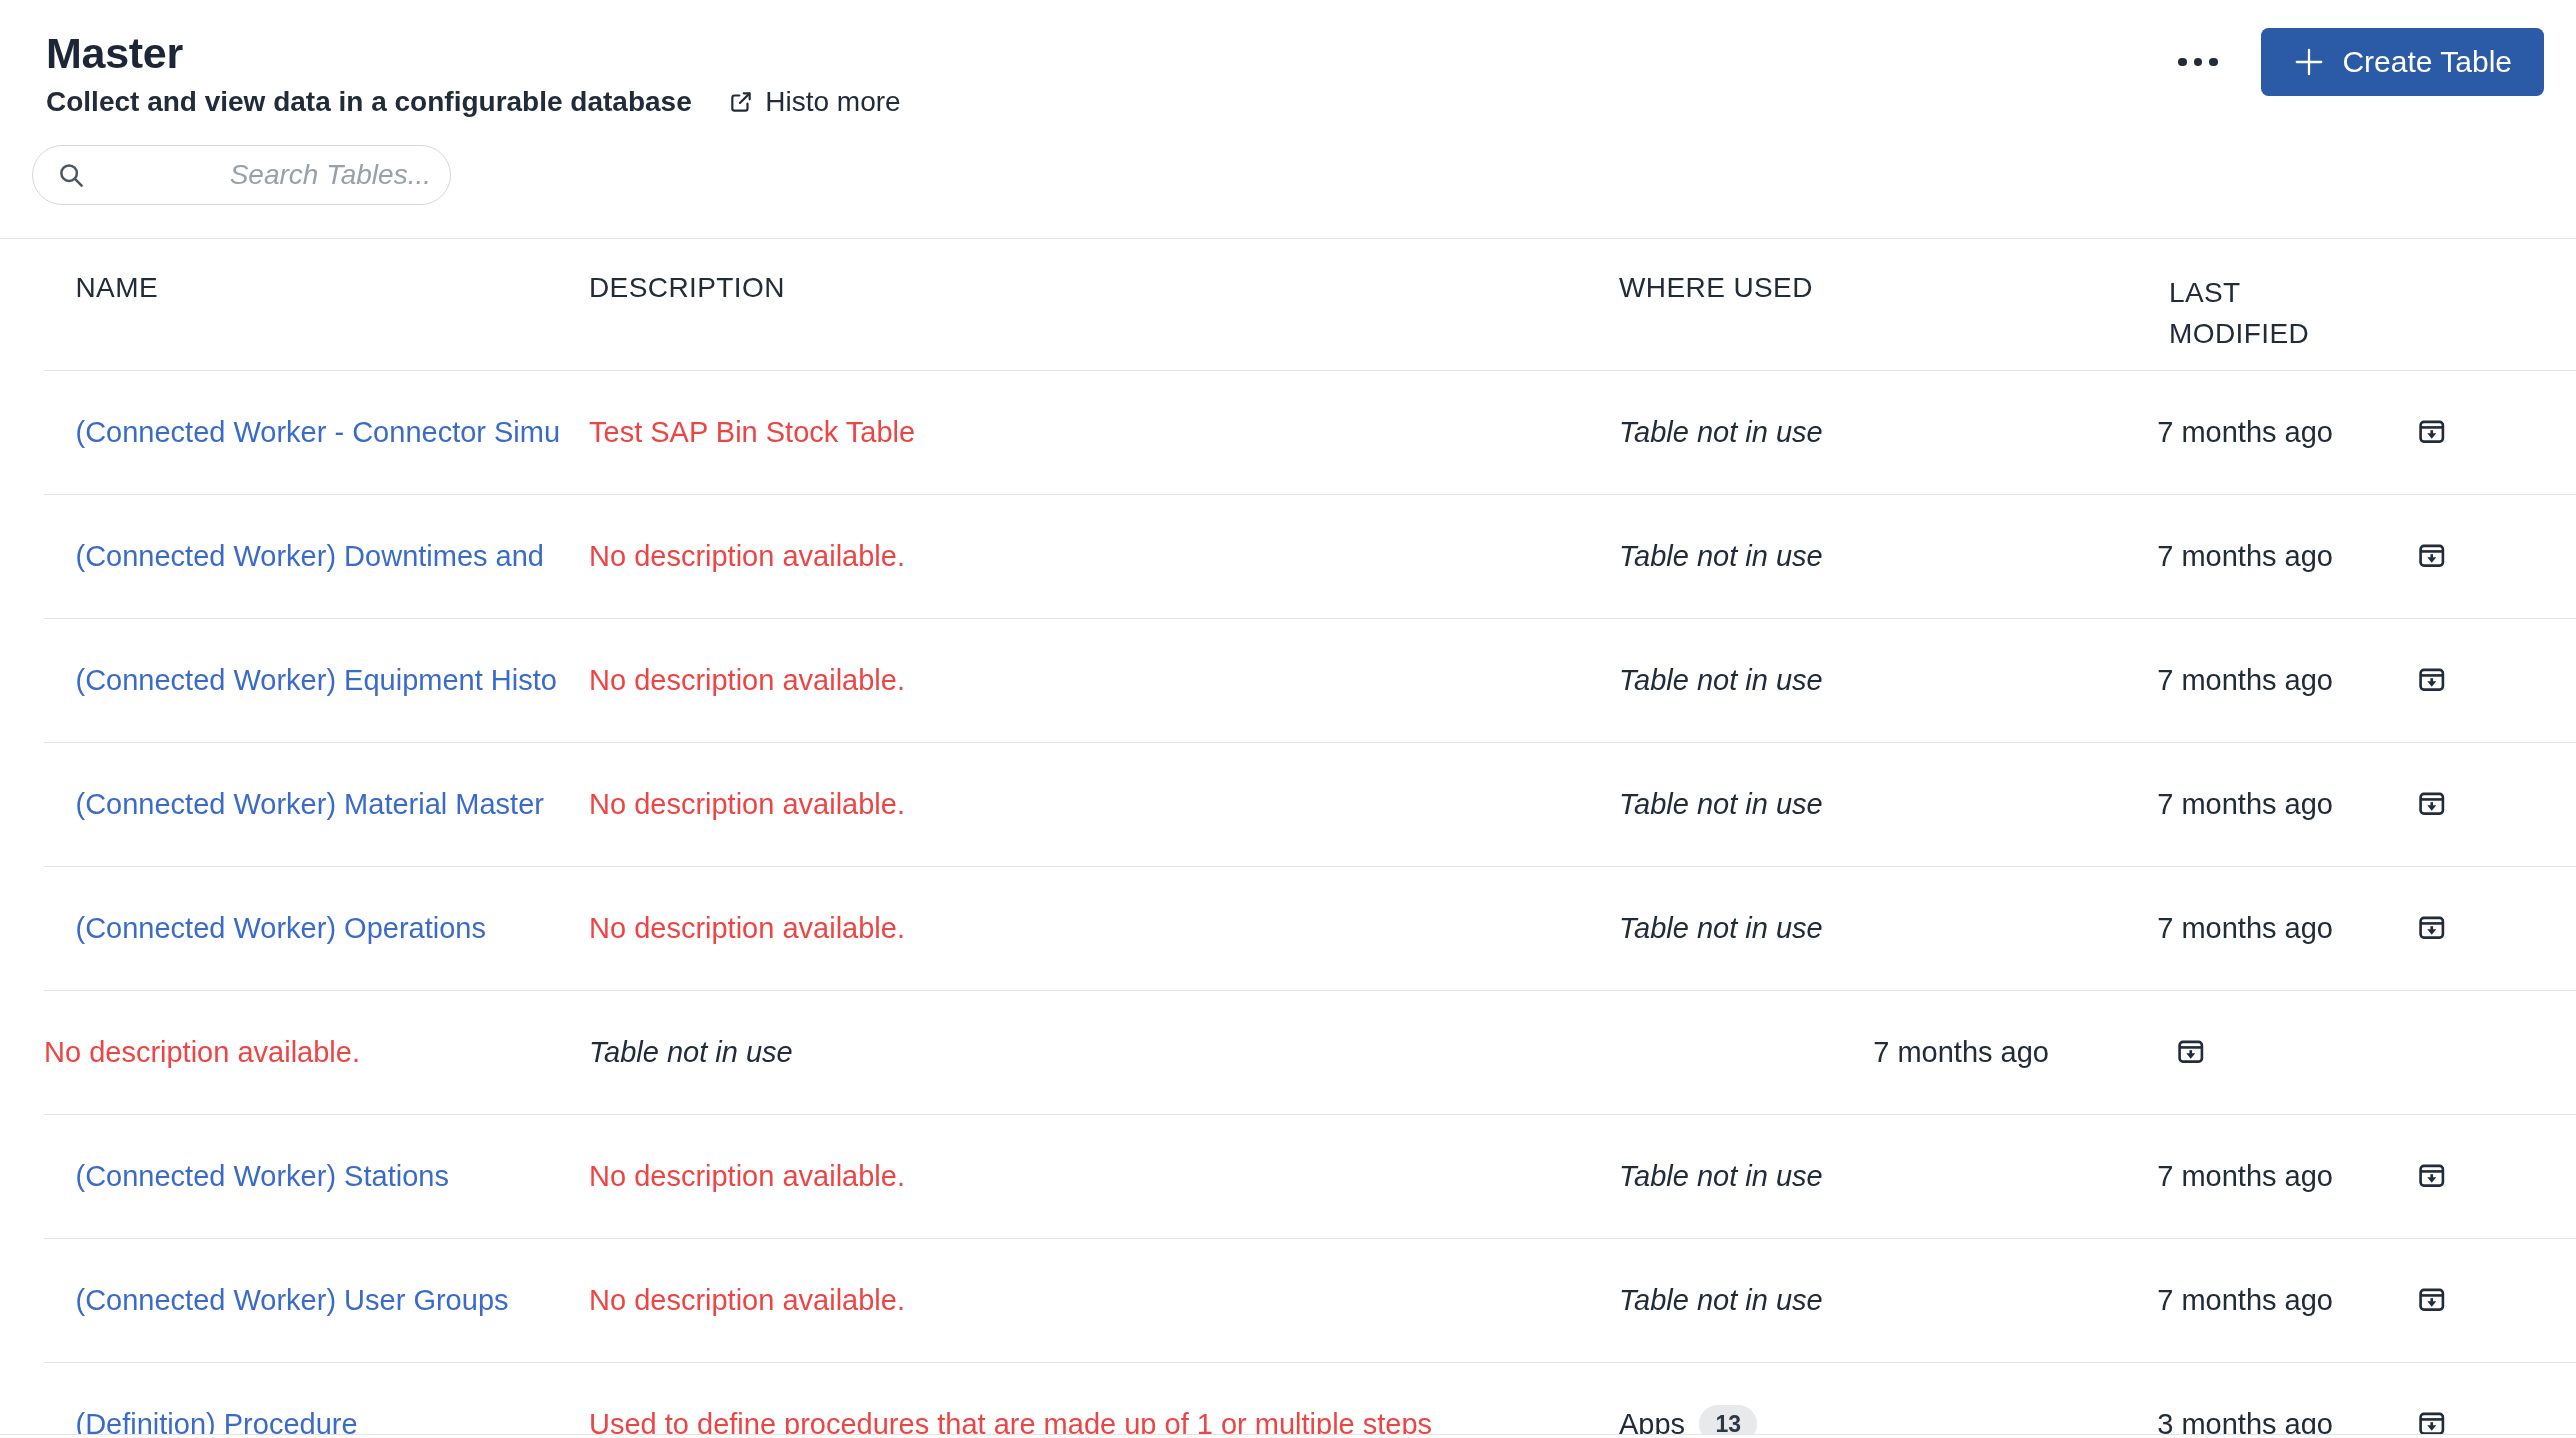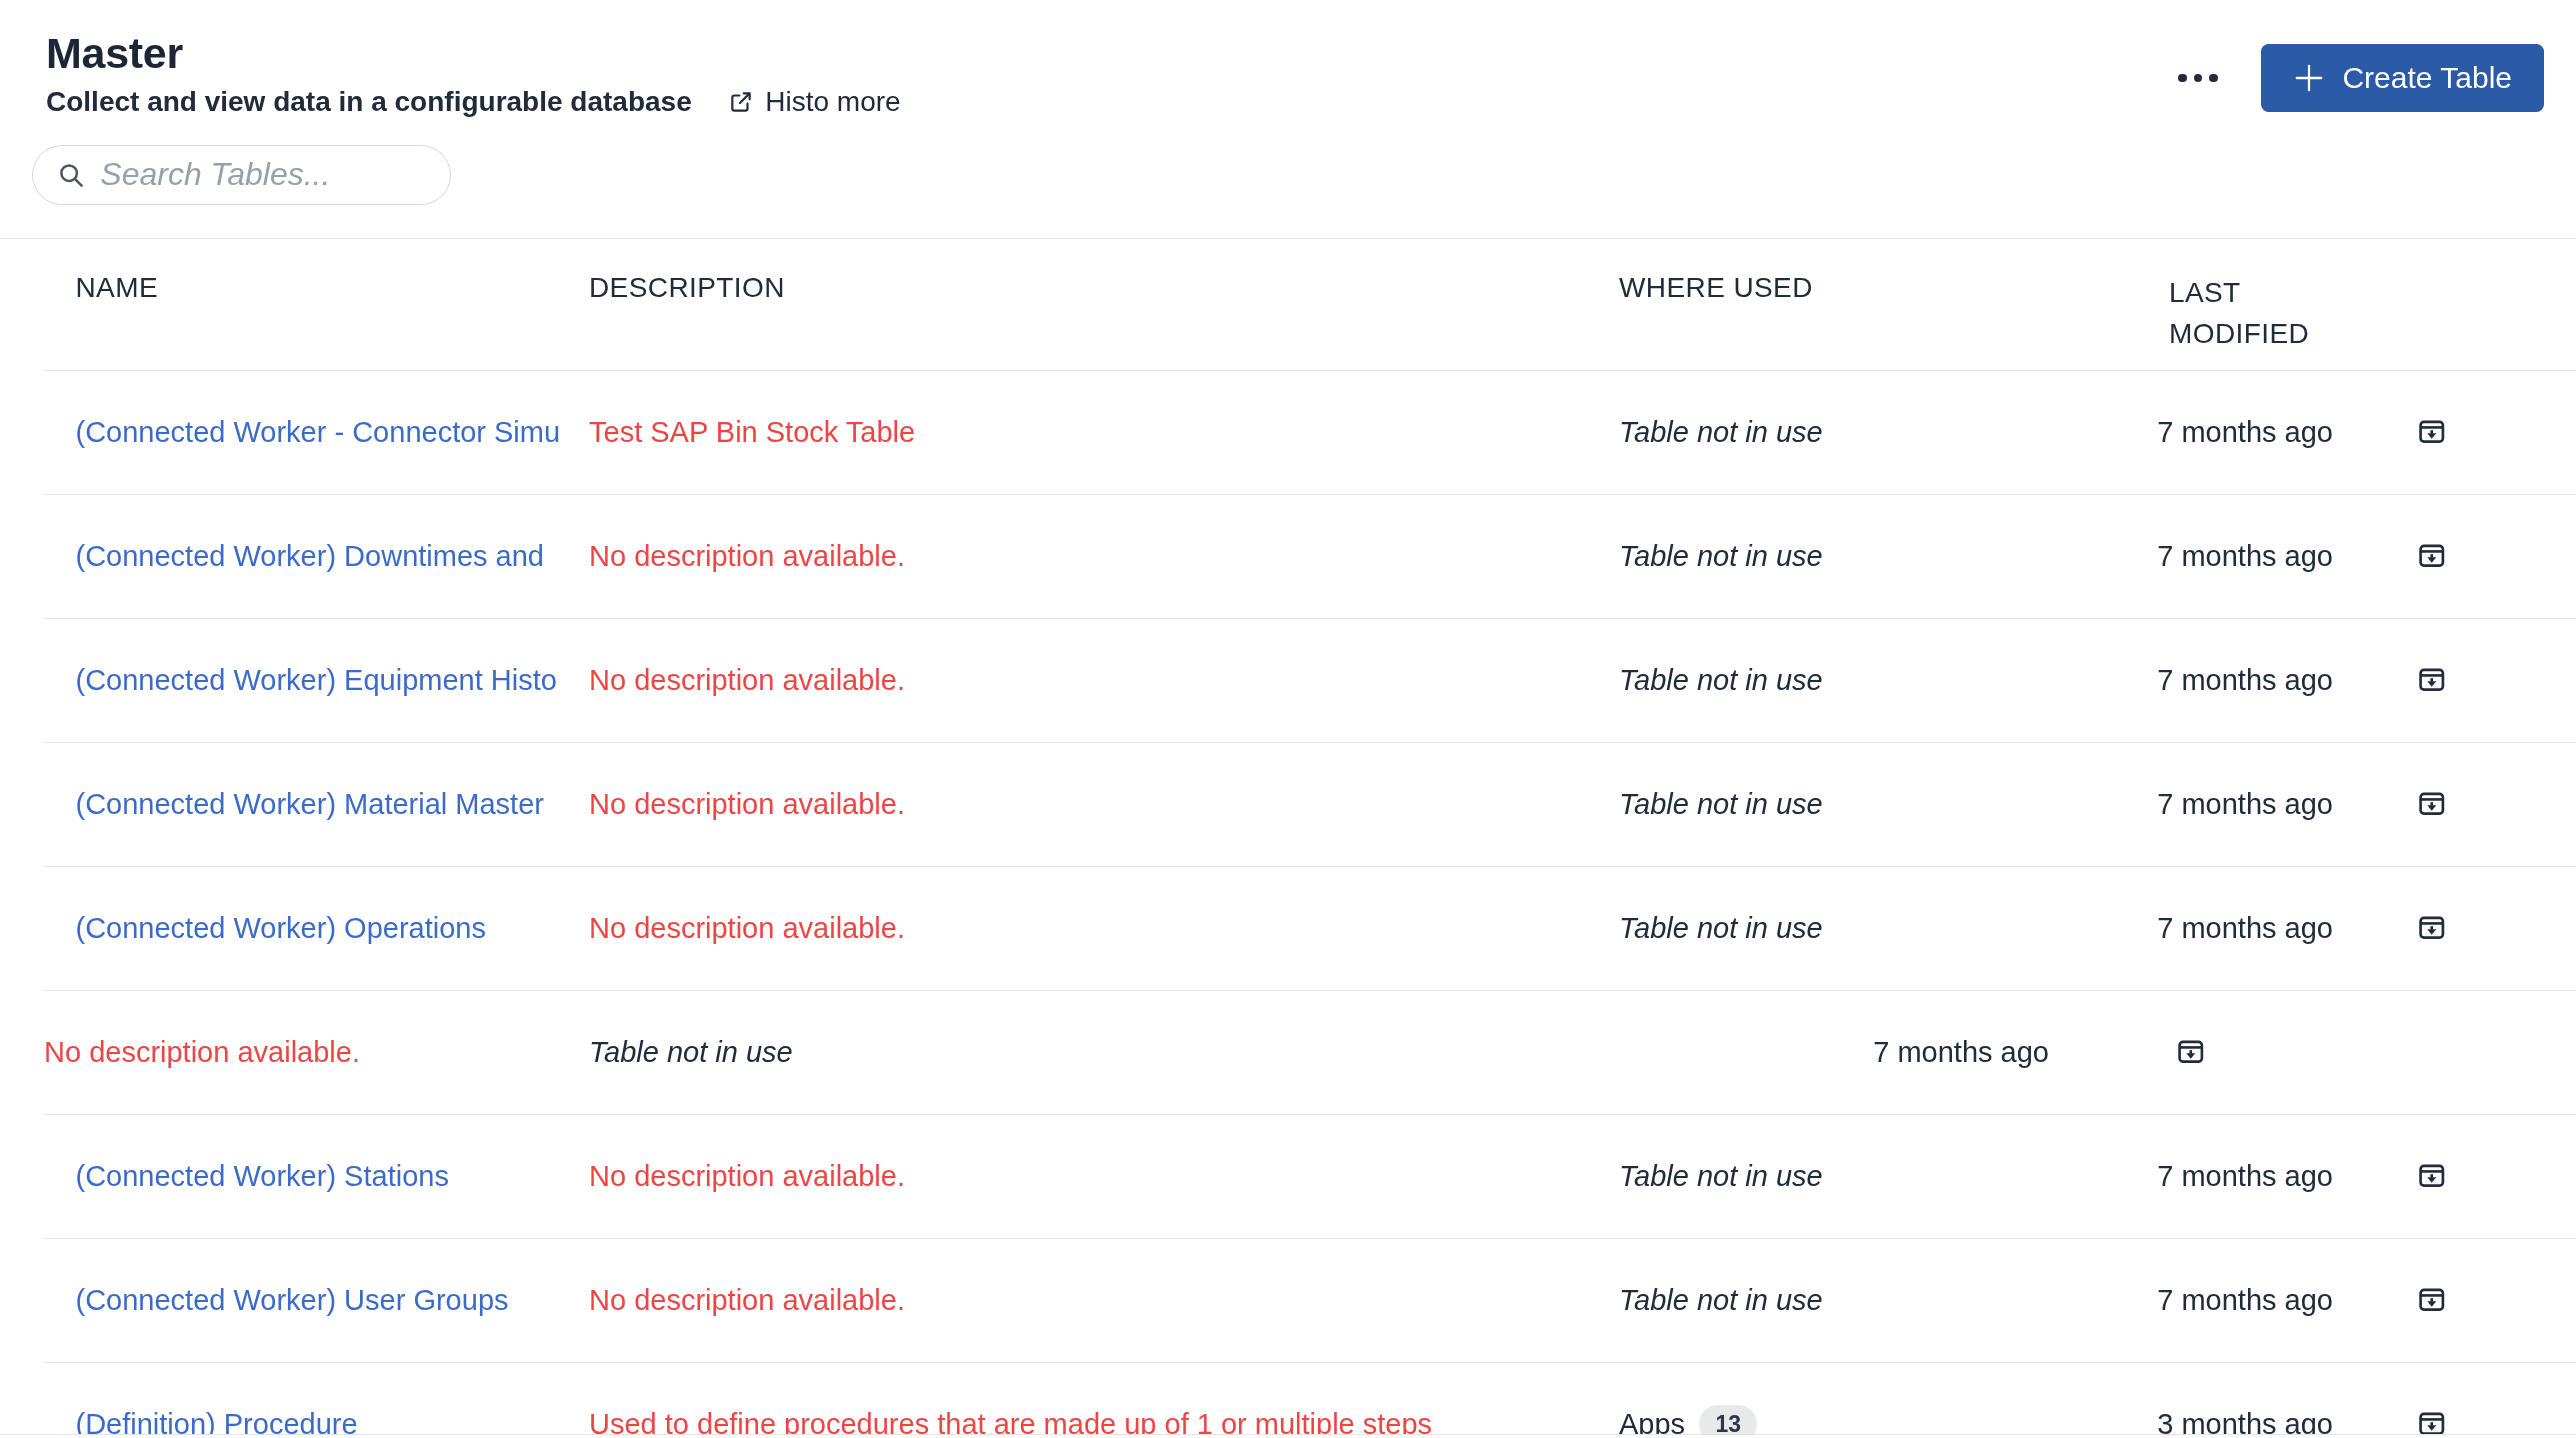--- a/index.html
+++ b/index.html
@@ -7,34 +7,34 @@
   body { font-family:"Liberation Sans", sans-serif; color:#212b3a; }
 
   
   .page-header { position:relative; padding:0 32px 0 46px; }
   .page-title { padding-top:29px; font-size:43px; line-height:48px; font-weight:700; letter-spacing:-0.3px; color:#1c2636; }
   .subtitle-row { display:flex; align-items:center; gap:36px; margin-top:8.6px; font-size:28px; line-height:32px; }
   .subtitle { color:#212b3a;font-weight:bold; }
   .learn-more { display:inline-flex; align-items:center; gap:11.5px; color:#212b3a; text-decoration:none; cursor:pointer; }
   .learn-more svg { display:block; }
 
-  .header-actions { position:absolute; top:44px; right:32px; height:68px; display:flex; align-items:center; gap:40px; }
+  .header-actions { position:absolute; top:28px; right:32px; height:68px; display:flex; align-items:center; gap:40px; }
   .more-btn { border:none; background:transparent; display:flex; align-items:center; gap:6.7px; cursor:pointer; padding:9.5px 3.8px; }
   .more-btn .dot { width:8.6px; height:8.6px; border-radius:50%; background:#212b3a; }
   .create-btn { height:68px; padding:0 32px; background:#2b5aa7; border:none; border-radius:7.6px;
                 color:#ffffff; font-size:30px; font-family:"Liberation Sans", sans-serif;
                 display:flex; align-items:center; gap:17px; cursor:pointer; }
   .create-btn svg { display:block; }
 
   
   .search-row { margin:27px 0 0 32px; }
   .search-box { width:419px; height:60px; border:1.9px solid #d5d7da; border-radius:31px;
                 display:flex; align-items:center; gap:14.3px; padding:0 19px 0 23px; background:#fff; }
   .search-box svg { flex:none; display:block; }
-  .search-box input { border:none; outline:none; width:100%; font-size:32px; font-family:"Liberation Sans", sans-serif; color:#212b3a; background:transparent; }
+  .search-box input { border:none; outline:none; width:100%; font-size:28px; font-family:"Liberation Sans", sans-serif; color:#212b3a; background:transparent;text-align:right; }
   .search-box input::placeholder { color:#98a0a9; font-style:italic; }
 
   
   .tables-list { margin-top:33px; height:1197px; overflow:hidden;
                  border-top:1.9px solid #e4e5e7; border-bottom:1.9px solid #e4e5e7;padding-left:44px; }
   .grid { display:grid; grid-template-columns:545px 1030px 430px 284px 197px 1fr; align-items:center; }
 
   .thead { height:132px; border-bottom:1.9px solid #e4e5e7; align-items:start; padding-top:33px;
            font-size:28px; letter-spacing:0.4px; color:#212b3a; }
   .th-name { padding-left:31.5px; }

